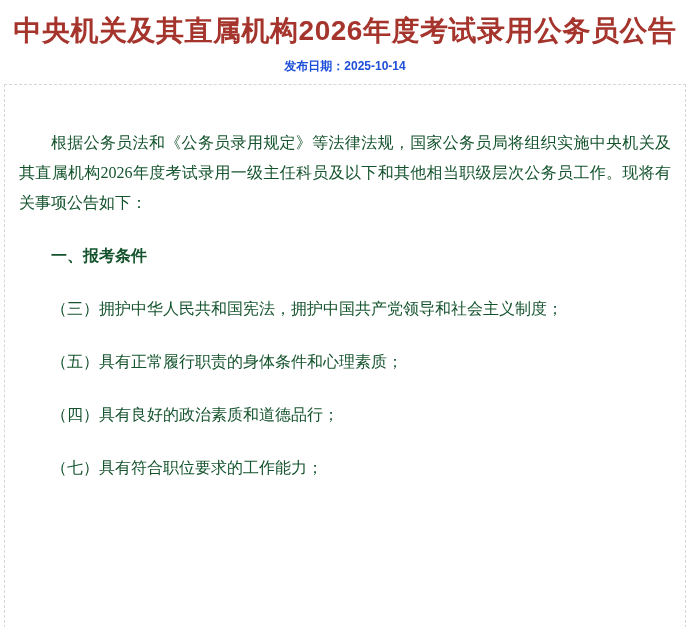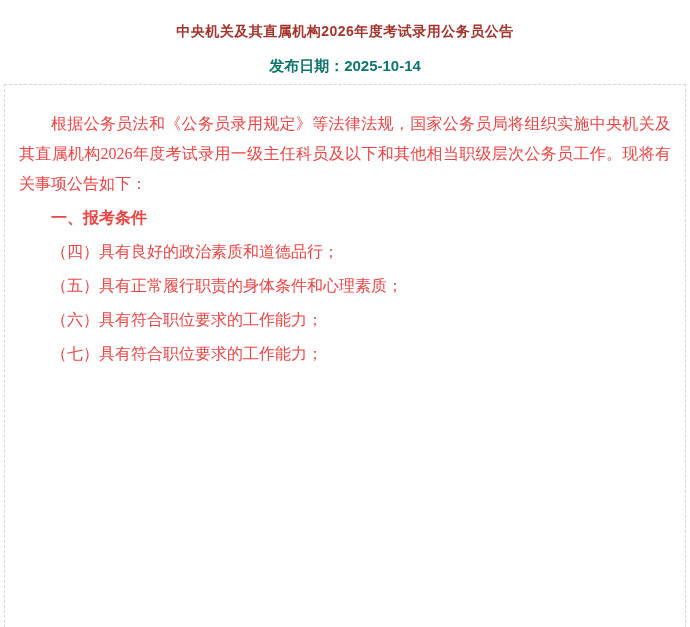--- a/index.html
+++ b/index.html
@@ -14,50 +14,50 @@
       width: 690px;
       height: 627px;
       background: #ffffff;
     }
     .header {
       text-align: center;
       padding-top: 17px;
     }
     .doc-title {
       font-family: "Liberation Sans", "DejaVu Sans", sans-serif;
-      font-size: 14px;
+      font-size: 28px;
       font-weight: bold;
       color: #a5342c;
       letter-spacing: 0.5px;
       line-height: 28px;
     }
     .doc-date {
       margin-top: 11px;
       font-family: "Liberation Sans", "DejaVu Sans", sans-serif;
-      font-size: 15px;
+      font-size: 12px;
       font-weight: bold;
-      color: #0f766e;
+      color: #1d4ed8;
       line-height: 20px;
     }
     .content-box {
       margin: 8px 4px 0 4px;
       border: 1px dashed #d6d6d6;
       border-bottom: none;
       height: 544px;
       padding: 20px 14px 0 14px;
       overflow: hidden;
     }
     .content-box p,
     .content-box h2 {
       font-size: 16px;
       line-height: 30px;
-      color: #ef4444;
+      color: #14532d;
       text-indent: 2em;
       text-align: justify;
-      margin: 4px 0;
+      margin: 23px 0;
       font-weight: normal;
     }
     .content-box h2 {
       font-weight: bold;
     }
   </style>
 </head>
 <body>
 
 <div class="page">
@@ -66,19 +66,19 @@
     <div class="doc-title">中央机关及其直属机构2026年度考试录用公务员公告</div>
     <div class="doc-date"><span>发布日期：</span><span>2025-10-14</span></div>
   </div>
 
   <div class="content-box">
     <p>根据公务员法和《公务员录用规定》等法律法规，国家公务员局将组织实施中央机关及其直属机构2026年度考试录用一级主任科员及以下和其他相当职级层次公务员工作。现将有关事项公告如下：</p>
 
     <h2>一、报考条件</h2>
 
 
+    <p>（三）拥护中华人民共和国宪法，拥护中国共产党领导和社会主义制度；</p>
+    <p>（五）具有正常履行职责的身体条件和心理素质；</p>
     <p>（四）具有良好的政治素质和道德品行；</p>
-    <p>（五）具有正常履行职责的身体条件和心理素质；</p>
-    <p>（六）具有符合职位要求的工作能力；</p>
     <p>（七）具有符合职位要求的工作能力；</p>
   </div>
 
 </div>
 
 </body></html>

